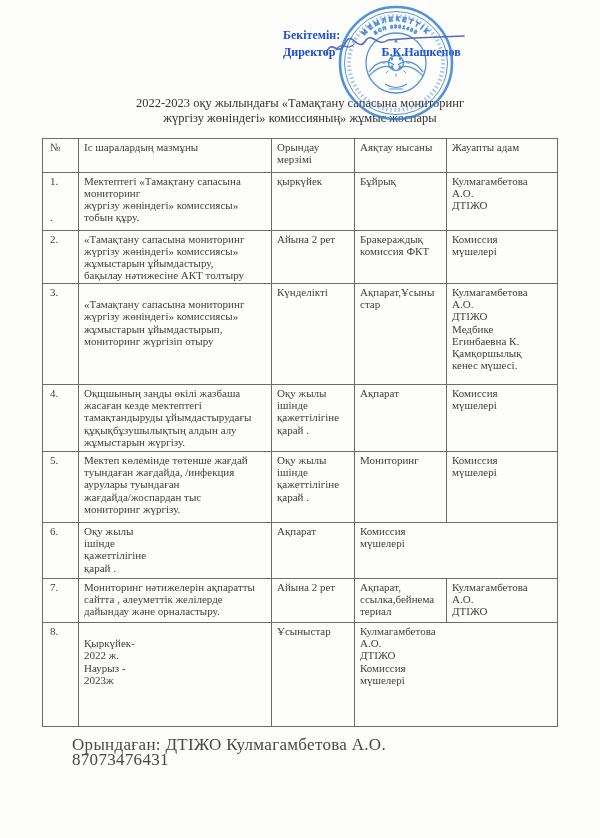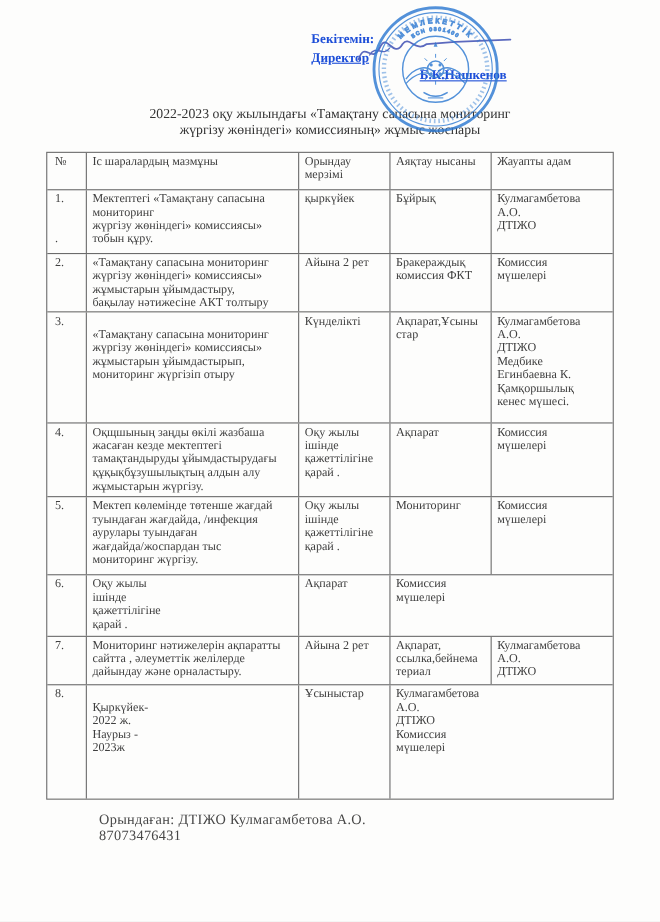--- a/index.html
+++ b/index.html
@@ -4,41 +4,41 @@
 <style>
   html,body{margin:0;padding:0;background:#e8e8e8;}
   .page{
     position:relative;width:600px;height:838px;margin:0 auto;
     background:#fdfdfc;overflow:hidden;
     font-family:"Liberation Serif","DejaVu Serif",serif;
     color:var(--text-color,#3f3f3f);
   }
   
   .approval{position:absolute;left:283px;top:27px;font-size:12px;font-weight:bold;color:#1d4ed8;line-height:17px;white-space:nowrap;}
-  .approval-row{display:flex;text-decoration:underline;}
-  .approval-name{margin-left:46px;margin-top:16px;}
+  .approval-row{display:flex;}
+  .approval-name{margin-left:46px;}
   
   .title{position:absolute;left:0;top:96px;width:600px;text-align:center;
     font-size:12.5px;font-weight:normal;color:#333;line-height:15px;}
   
   .stamp{position:absolute;left:313px;top:0;opacity:.82;pointer-events:none;}
   .stamp *{stroke:var(--stamp-color,#2e7ad2);}
   .stamp text, .stamp .filled{fill:var(--stamp-color,#2e7ad2);stroke:none;}
   .signature{position:absolute;left:318px;top:28px;opacity:.9;pointer-events:none;}
   
   .table{position:absolute;left:42px;top:138px;width:514px;border:1px solid var(--border-color,#6b6b6b);background:transparent;}
   .tr{display:grid;grid-template-columns:36px 193px 83px 92px 104px;}
   .tr + .tr, .tbody .tr:first-child{border-top:1px solid var(--border-color,#6b6b6b);}
   .td{border-right:1px solid var(--border-color,#6b6b6b);padding:1.5px 3px 1.5px 5px;
       font-size:11px;line-height:12.3px;white-space:pre-line;overflow:hidden;}
   .td:last-child{border-right:none;}
   .c-num{padding-left:7px;}
   .thead .td{min-height:30px;}
   
-  .footer{position:absolute;left:90px;top:737px;font-size:13px;line-height:15px;color:#474747;letter-spacing:.3px;}
+  .footer{position:absolute;left:72px;top:737px;font-size:17px;line-height:15px;color:#474747;letter-spacing:.3px;}
 </style>
 </head>
 <body>
 
 <div class="page">
 
   <div class="approval">
     <div>Бекітемін:</div>
     <div class="approval-row">
       <span>Директор</span>

